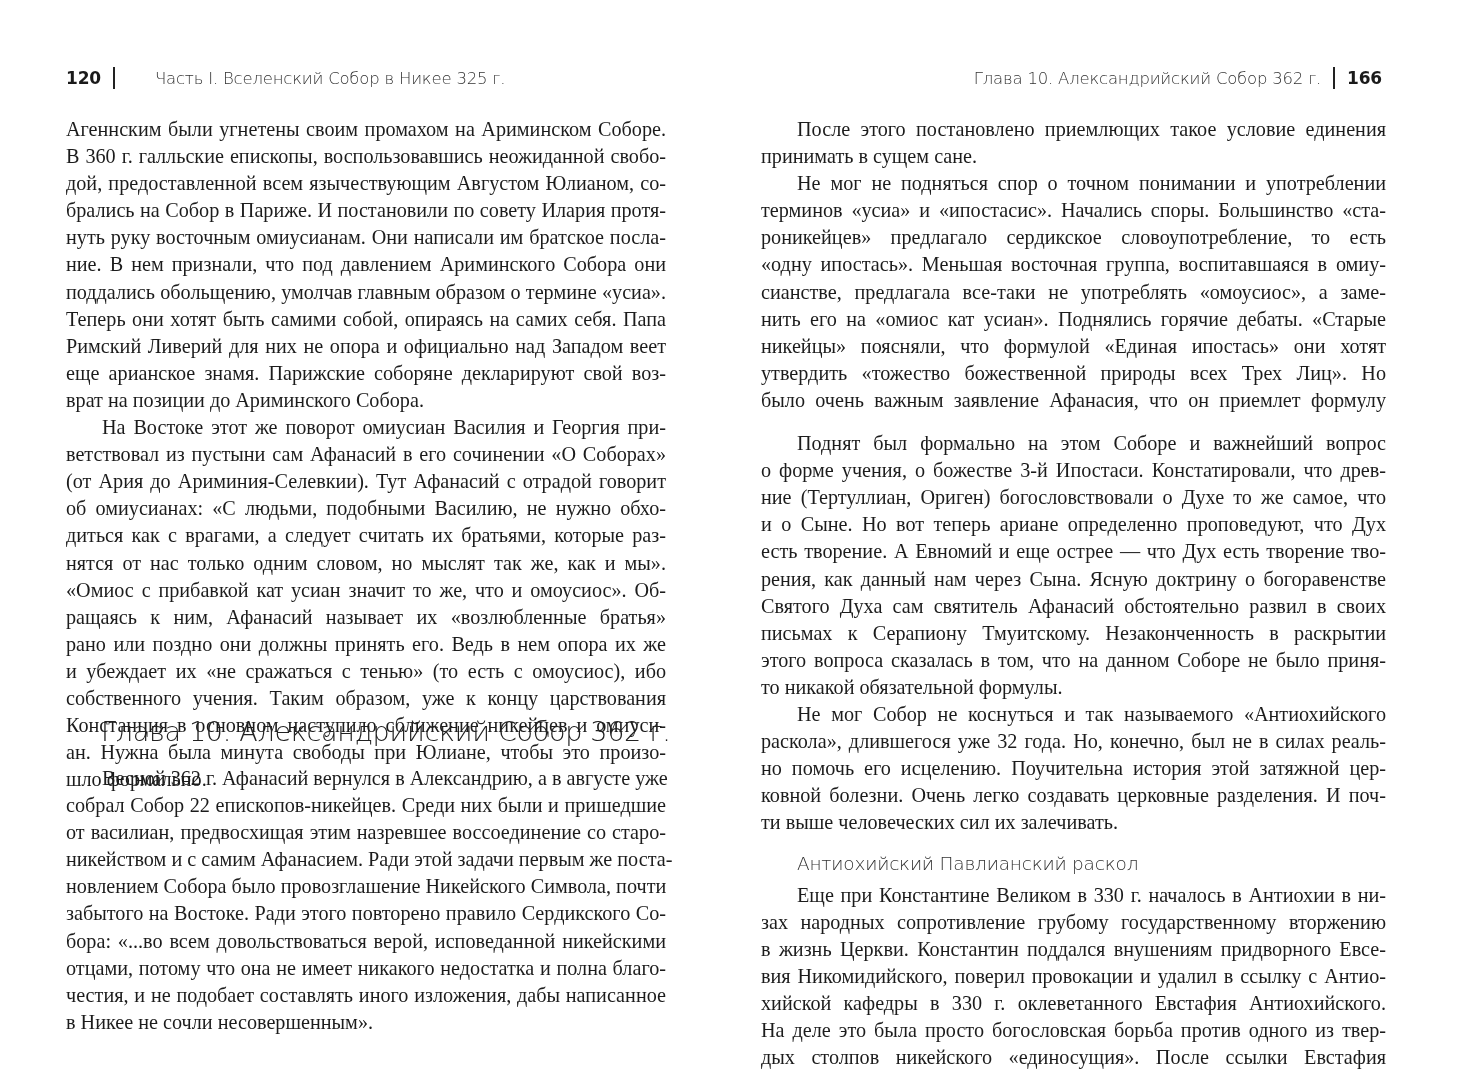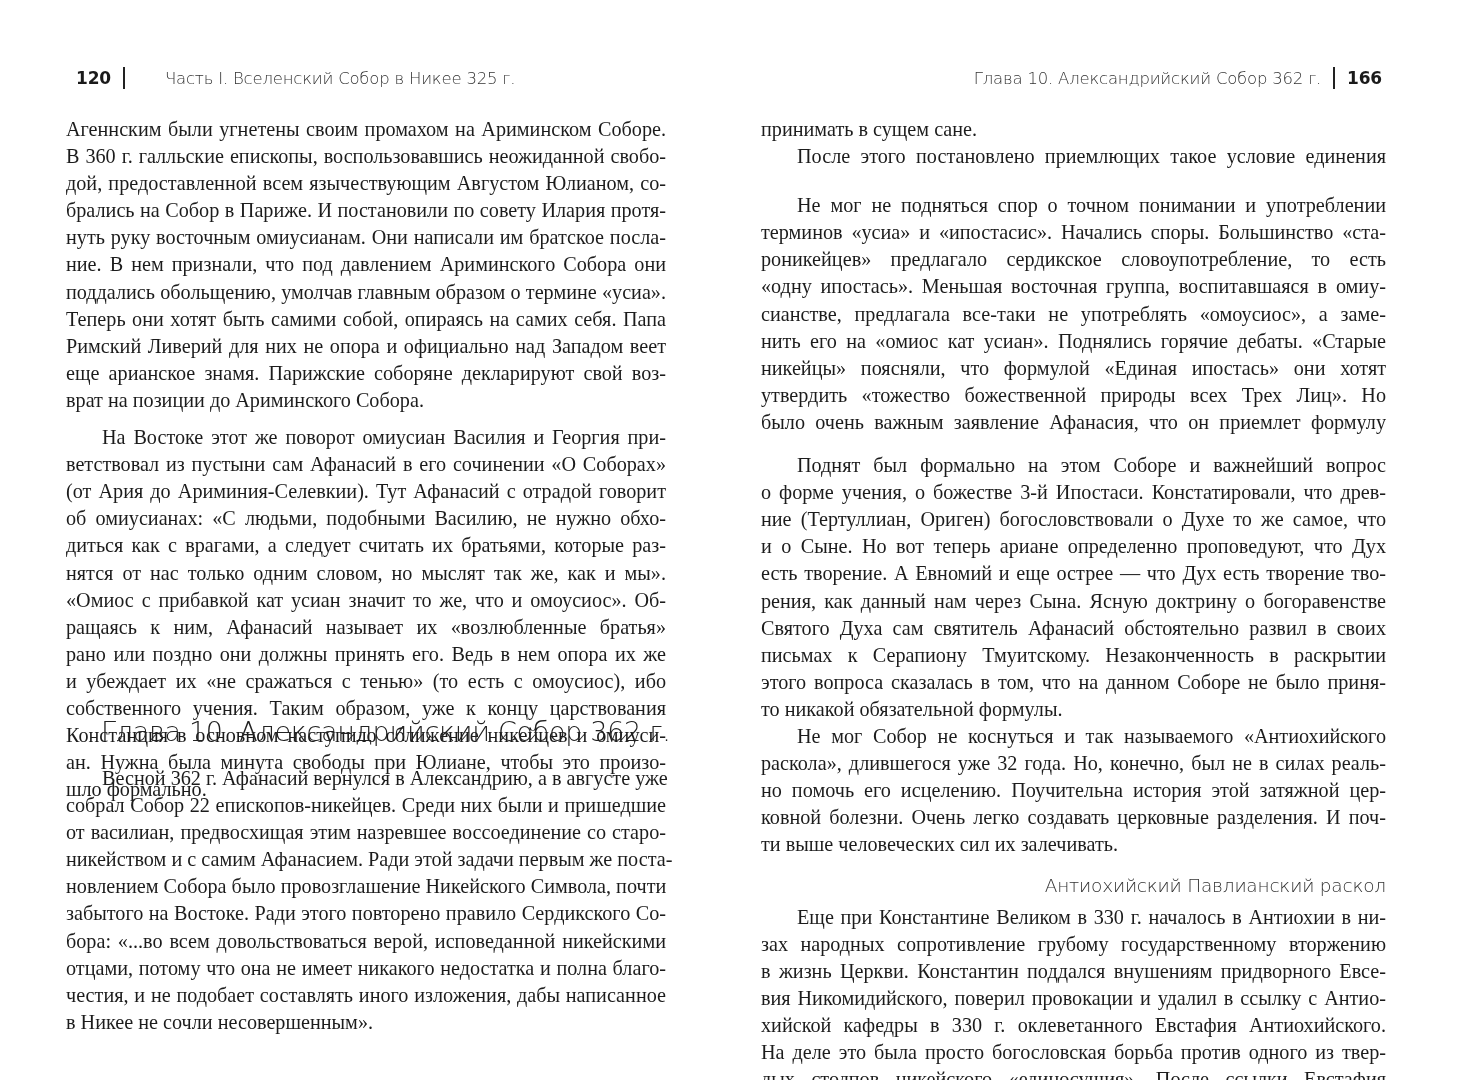--- a/index.html
+++ b/index.html
@@ -8,42 +8,42 @@
     color: #1c1c1c;
   }
   .page { position: absolute; top: 0; height: 1080px; }
   .page.left { left: 0; width: 730px; }
   .page.right { left: 730px; width: 730px; }
   .running-head {
     position: absolute; top: 63px; height: 30px;
     font-family: "DejaVu Sans", sans-serif; font-size: 16.5px; color: #2a2a2a;
     display: flex; align-items: center; white-space: nowrap; letter-spacing: -0.2px;
   }
-  .left .running-head { left: 76px; }
+  .left .running-head { left: 66px; }
   .right .running-head { right: 78px; }
   .folio { font-weight: bold; font-size: 17px; color: #1a1a1a; }
   .rule { display: inline-block; width: 2px; height: 22px; background: #222; margin: 0 12px; }
   .head-title { font-weight: 300; color: #333; margin-left: 28px; }
   .text {
     position: absolute; font-family: "Liberation Serif", serif;
     font-size: 20.2px; line-height: 27.1px; color: #1c1c1c;
   }
   .left .text { left: 66px; width: 600px; }
   .right .text { left: 31px; width: 625px; }
   .p { margin: 0; text-align: justify; text-align-last: auto; hyphens: manual; }
   .line { display: block; text-align: justify; text-align-last: justify; white-space: nowrap; }
   .line.last { text-align-last: left; }
   .chapter-title {
     position: absolute; left: 101px; top: 716px;
     font-family: "DejaVu Sans", sans-serif; font-size: 27px; color: #222;
     font-weight: 300; letter-spacing: -0.3px; white-space: nowrap;
   }
   .section-title {
     font-family: "DejaVu Sans", sans-serif; font-size: 18.5px; color: #333;
-    font-weight: 300; white-space: nowrap; margin: 14px 0 4px 36px; letter-spacing: -0.2px; text-align: right;
+    font-weight: 300; white-space: nowrap; margin: 14px 0 4px 36px; letter-spacing: -0.2px;
   }
 </style>
 </head>
 <body>
 
 <div class="page left">
   <div class="running-head">
     <span class="folio">120</span>
     <span class="rule"></span>
     <span class="head-title">Часть I. Вселенский Собор в Никее 325 г.</span>
@@ -57,21 +57,21 @@
         <span class="line">брались на Собор в Париже. И постановили по совету Илария протя-</span>
         <span class="line">нуть руку восточным омиусианам. Они написали им братское посла-</span>
         <span class="line">ние. В нем признали, что под давлением Ариминского Собора они</span>
         <span class="line">поддались обольщению, умолчав главным образом о термине «усиа».</span>
         <span class="line">Теперь они хотят быть самими собой, опираясь на самих себя. Папа</span>
         <span class="line">Римский Ливерий для них не опора и официально над Западом веет</span>
         <span class="line">еще арианское знамя. Парижские соборяне декларируют свой воз-</span>
         <span class="line last">врат на позиции до Ариминского Собора.</span>
       </div>
       <div class="p">
-        <span class="line" style="padding-left: 36px; margin-top: 10px;">На Востоке этот же поворот омиусиан Василия и Георгия при-</span>
+        <span class="line" style="padding-left: 36px;">На Востоке этот же поворот омиусиан Василия и Георгия при-</span>
         <span class="line">ветствовал из пустыни сам Афанасий в его сочинении «О Соборах»</span>
         <span class="line">(от Ария до Ариминия-Селевкии). Тут Афанасий с отрадой говорит</span>
         <span class="line">об омиусианах: «С людьми, подобными Василию, не нужно обхо-</span>
         <span class="line">диться как с врагами, а следует считать их братьями, которые раз-</span>
         <span class="line">нятся от нас только одним словом, но мыслят так же, как и мы».</span>
         <span class="line">«Омиос с прибавкой кат усиан значит то же, что и омоусиос». Об-</span>
         <span class="line">ращаясь к ним, Афанасий называет их «возлюбленные братья»</span>
         <span class="line">рано или поздно они должны принять его. Ведь в нем опора их же</span>
         <span class="line">и убеждает их «не сражаться с тенью» (то есть с омоусиос), ибо</span>
         <span class="line">собственного учения. Таким образом, уже к концу царствования</span>
@@ -101,25 +101,25 @@
 
 <div class="page right">
   <div class="running-head">
     <span class="head-title">Глава 10. Александрийский Собор 362 г.</span>
     <span class="rule"></span>
     <span class="folio">166</span>
   </div>
 
   <div class="text" style="top:116px;" id="right-body">
   <div class="p">
+        <span class="line" style="padding-left: 36px;">После этого постановлено приемлющих такое условие единения</span>
         <span class="line last">принимать в сущем сане.</span>
-        <span class="line" style="padding-left: 36px;">После этого постановлено приемлющих такое условие единения</span>
       </div>
       <div class="p">
-        <span class="line" style="padding-left: 36px; margin-top: 22px;">Не мог не подняться спор о точном понимании и употреблении</span>
+        <span class="line" style="padding-left: 36px;">Не мог не подняться спор о точном понимании и употреблении</span>
         <span class="line">терминов «усиа» и «ипостасис». Начались споры. Большинство «ста-</span>
         <span class="line">роникейцев» предлагало сердикское словоупотребление, то есть</span>
         <span class="line">«одну ипостась». Меньшая восточная группа, воспитавшаяся в омиу-</span>
         <span class="line">сианстве, предлагала все-таки не употреблять «омоусиос», а заме-</span>
         <span class="line">нить его на «омиос кат усиан». Поднялись горячие дебаты. «Старые</span>
         <span class="line">никейцы» поясняли, что формулой «Единая ипостась» они хотят</span>
         <span class="line">утвердить «тожество божественной природы всех Трех Лиц». Но</span>
         <span class="line">было очень важным заявление Афанасия, что он приемлет формулу</span>
       </div>
       <div class="p">

